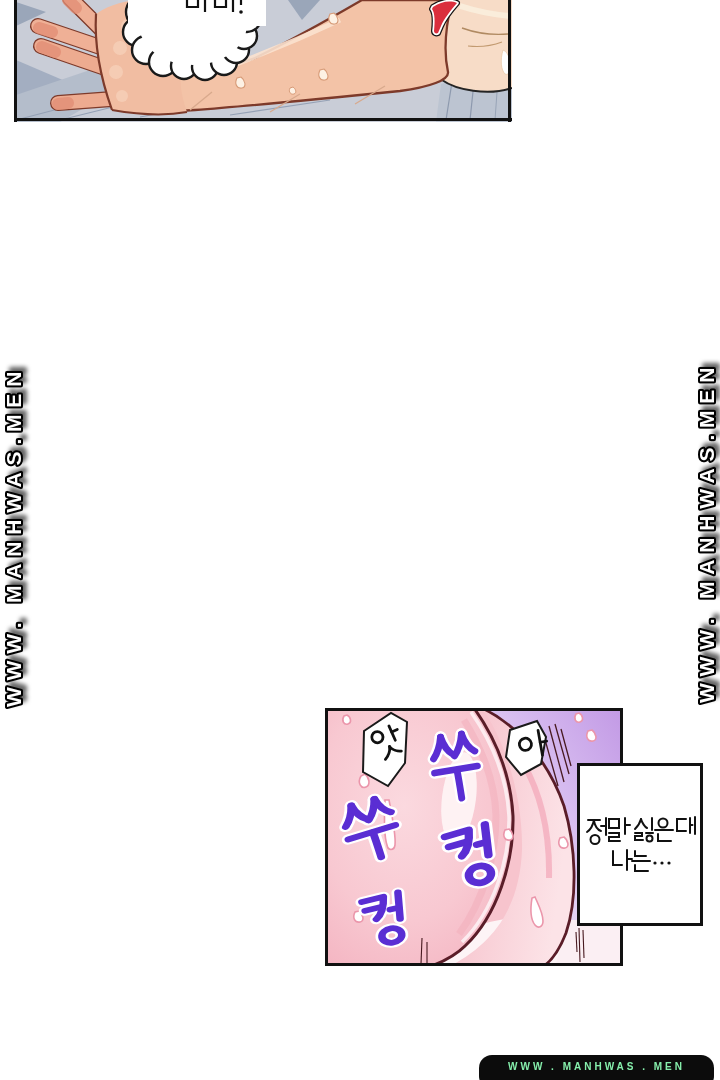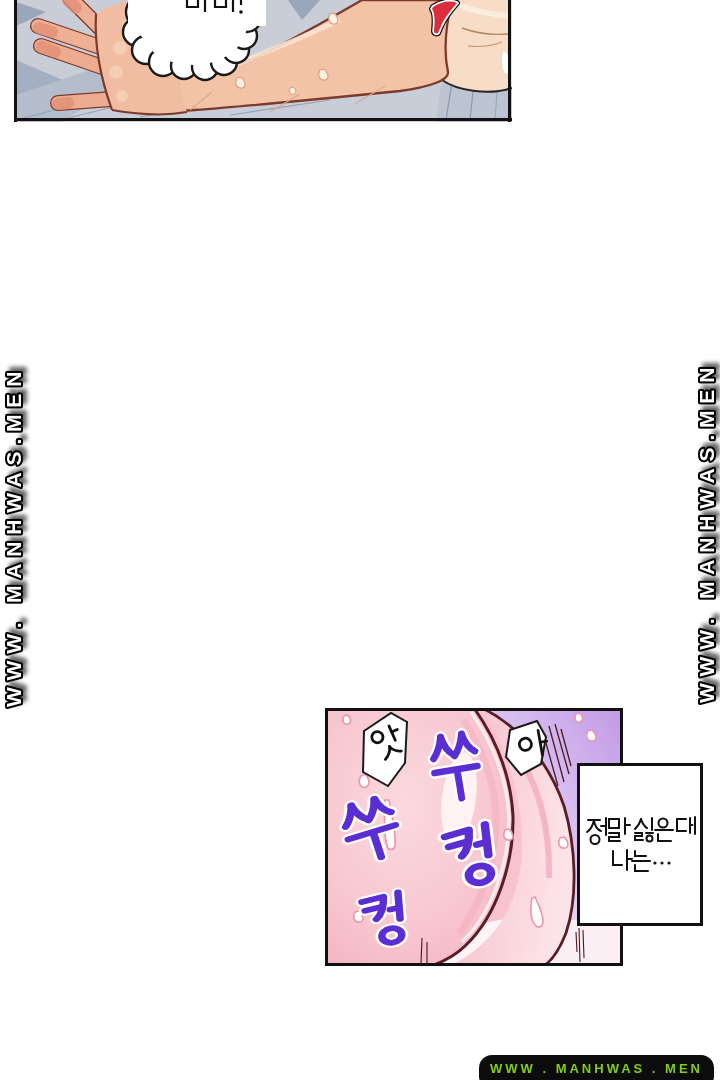--- a/index.html
+++ b/index.html
@@ -353,14 +353,14 @@
   <g fill="#111111">
     <circle cx="75" cy="97" r="1.6"></circle>
         <circle cx="82" cy="97" r="1.6"></circle>
         <circle cx="89" cy="97" r="1.6"></circle>
   </g>
 </svg>
 </div>
 
 <div class="abs" style="left:479px;top:1055px;width:235px;height:34px;background:#0c0c0c;border-radius:13px;z-index:6;
      display:flex;align-items:flex-start;justify-content:center;">
-  <span style="color:#84cc16;font-weight:bold;font-size:13px;letter-spacing:3px;margin-top:6px;white-space:nowrap;">WWW . MANHWAS . MEN</span>
+  <span style="color:#86efac;font-weight:bold;font-size:10px;letter-spacing:3px;margin-top:6px;white-space:nowrap;">WWW . MANHWAS . MEN</span>
 </div>
 
 </body></html>

